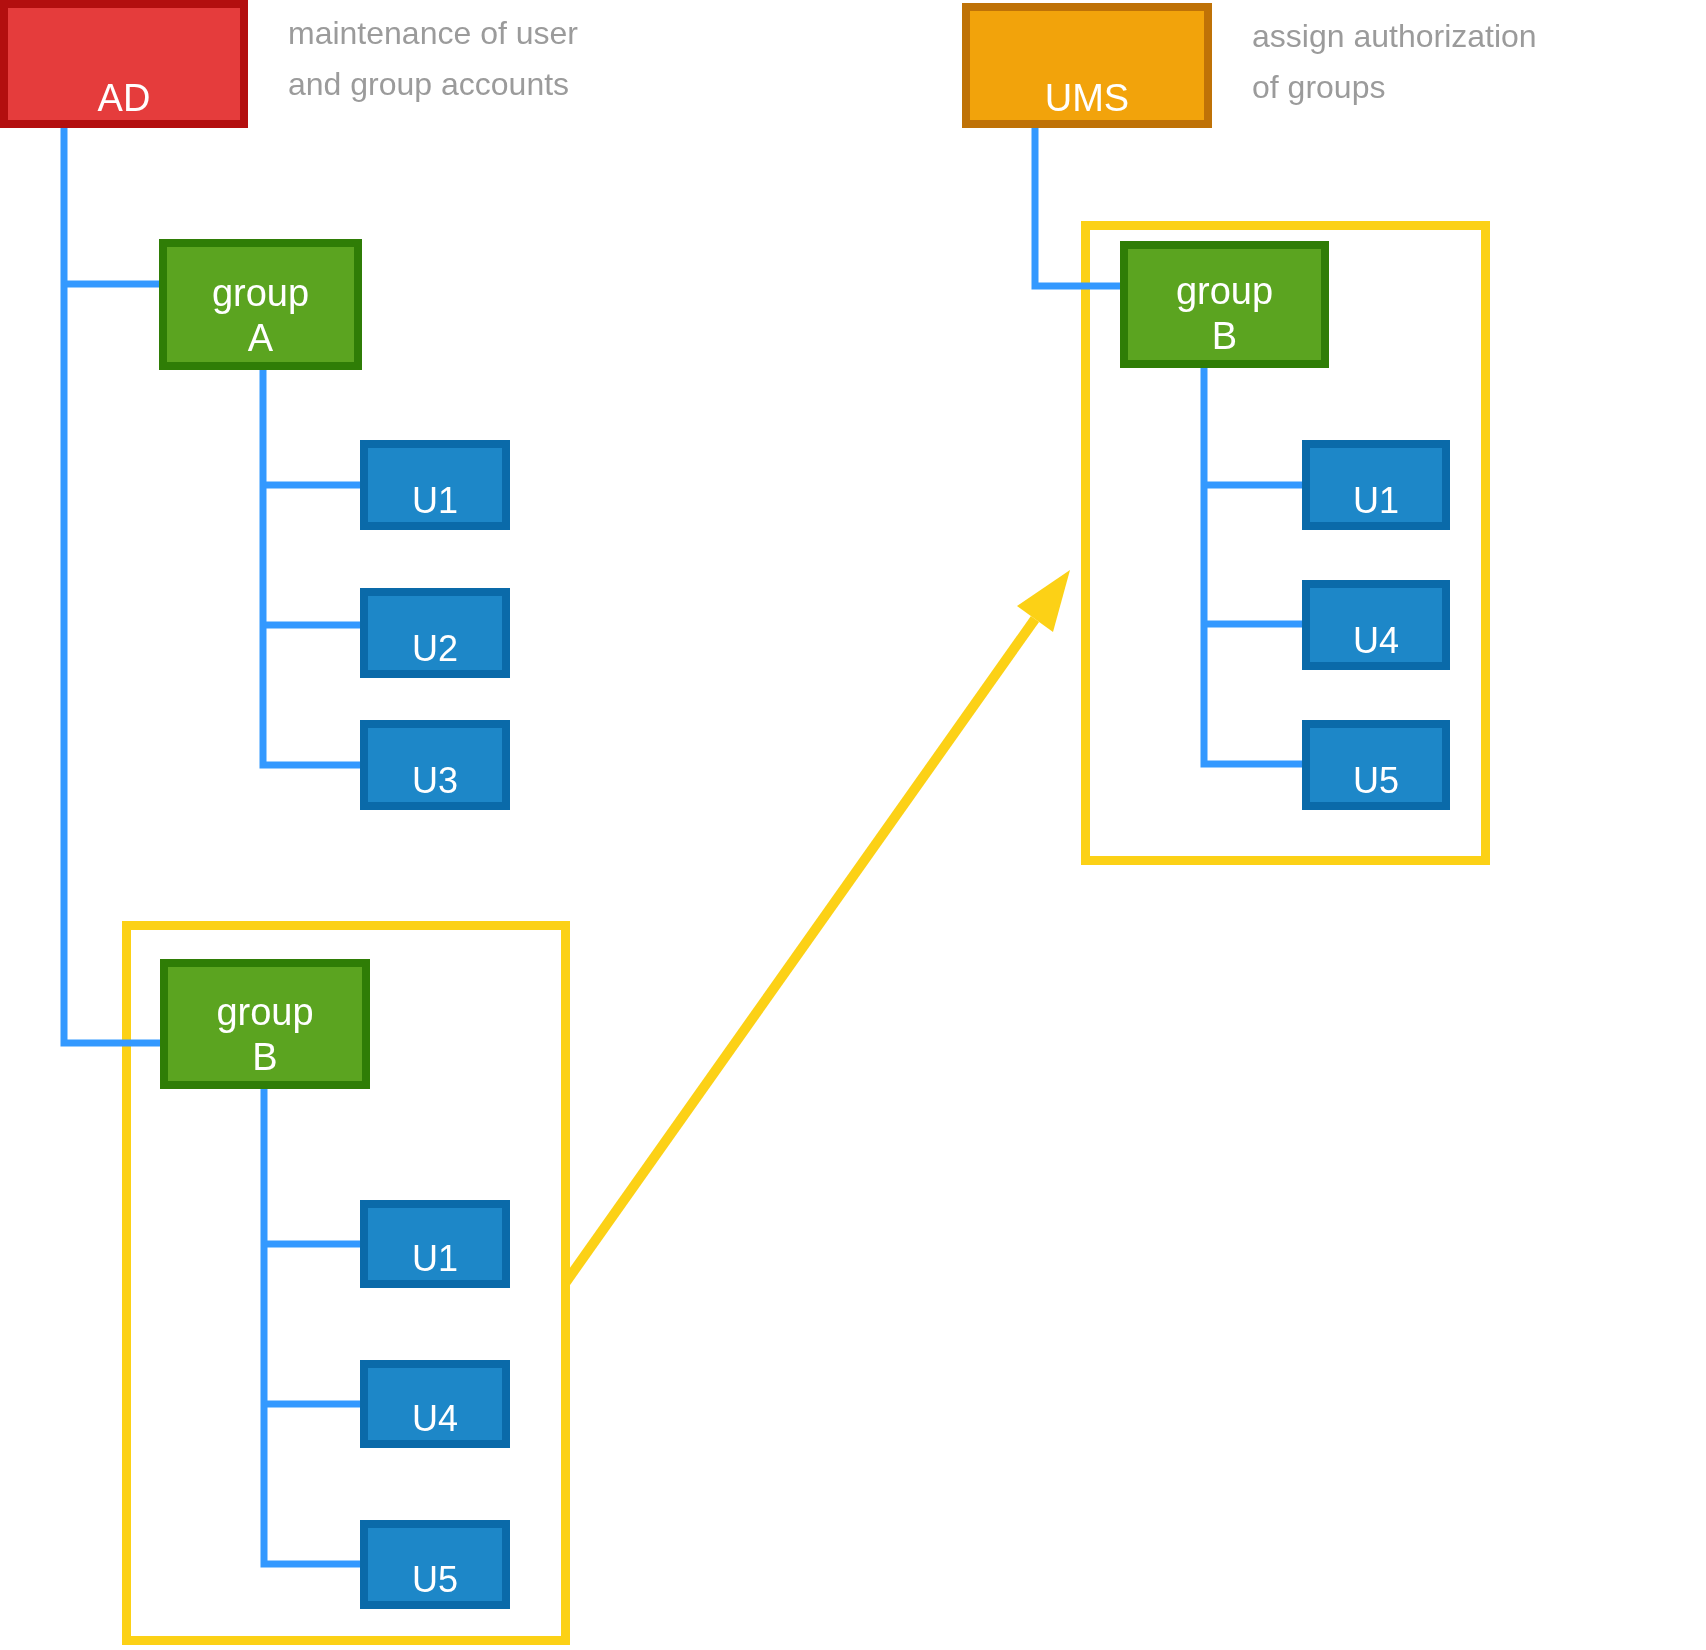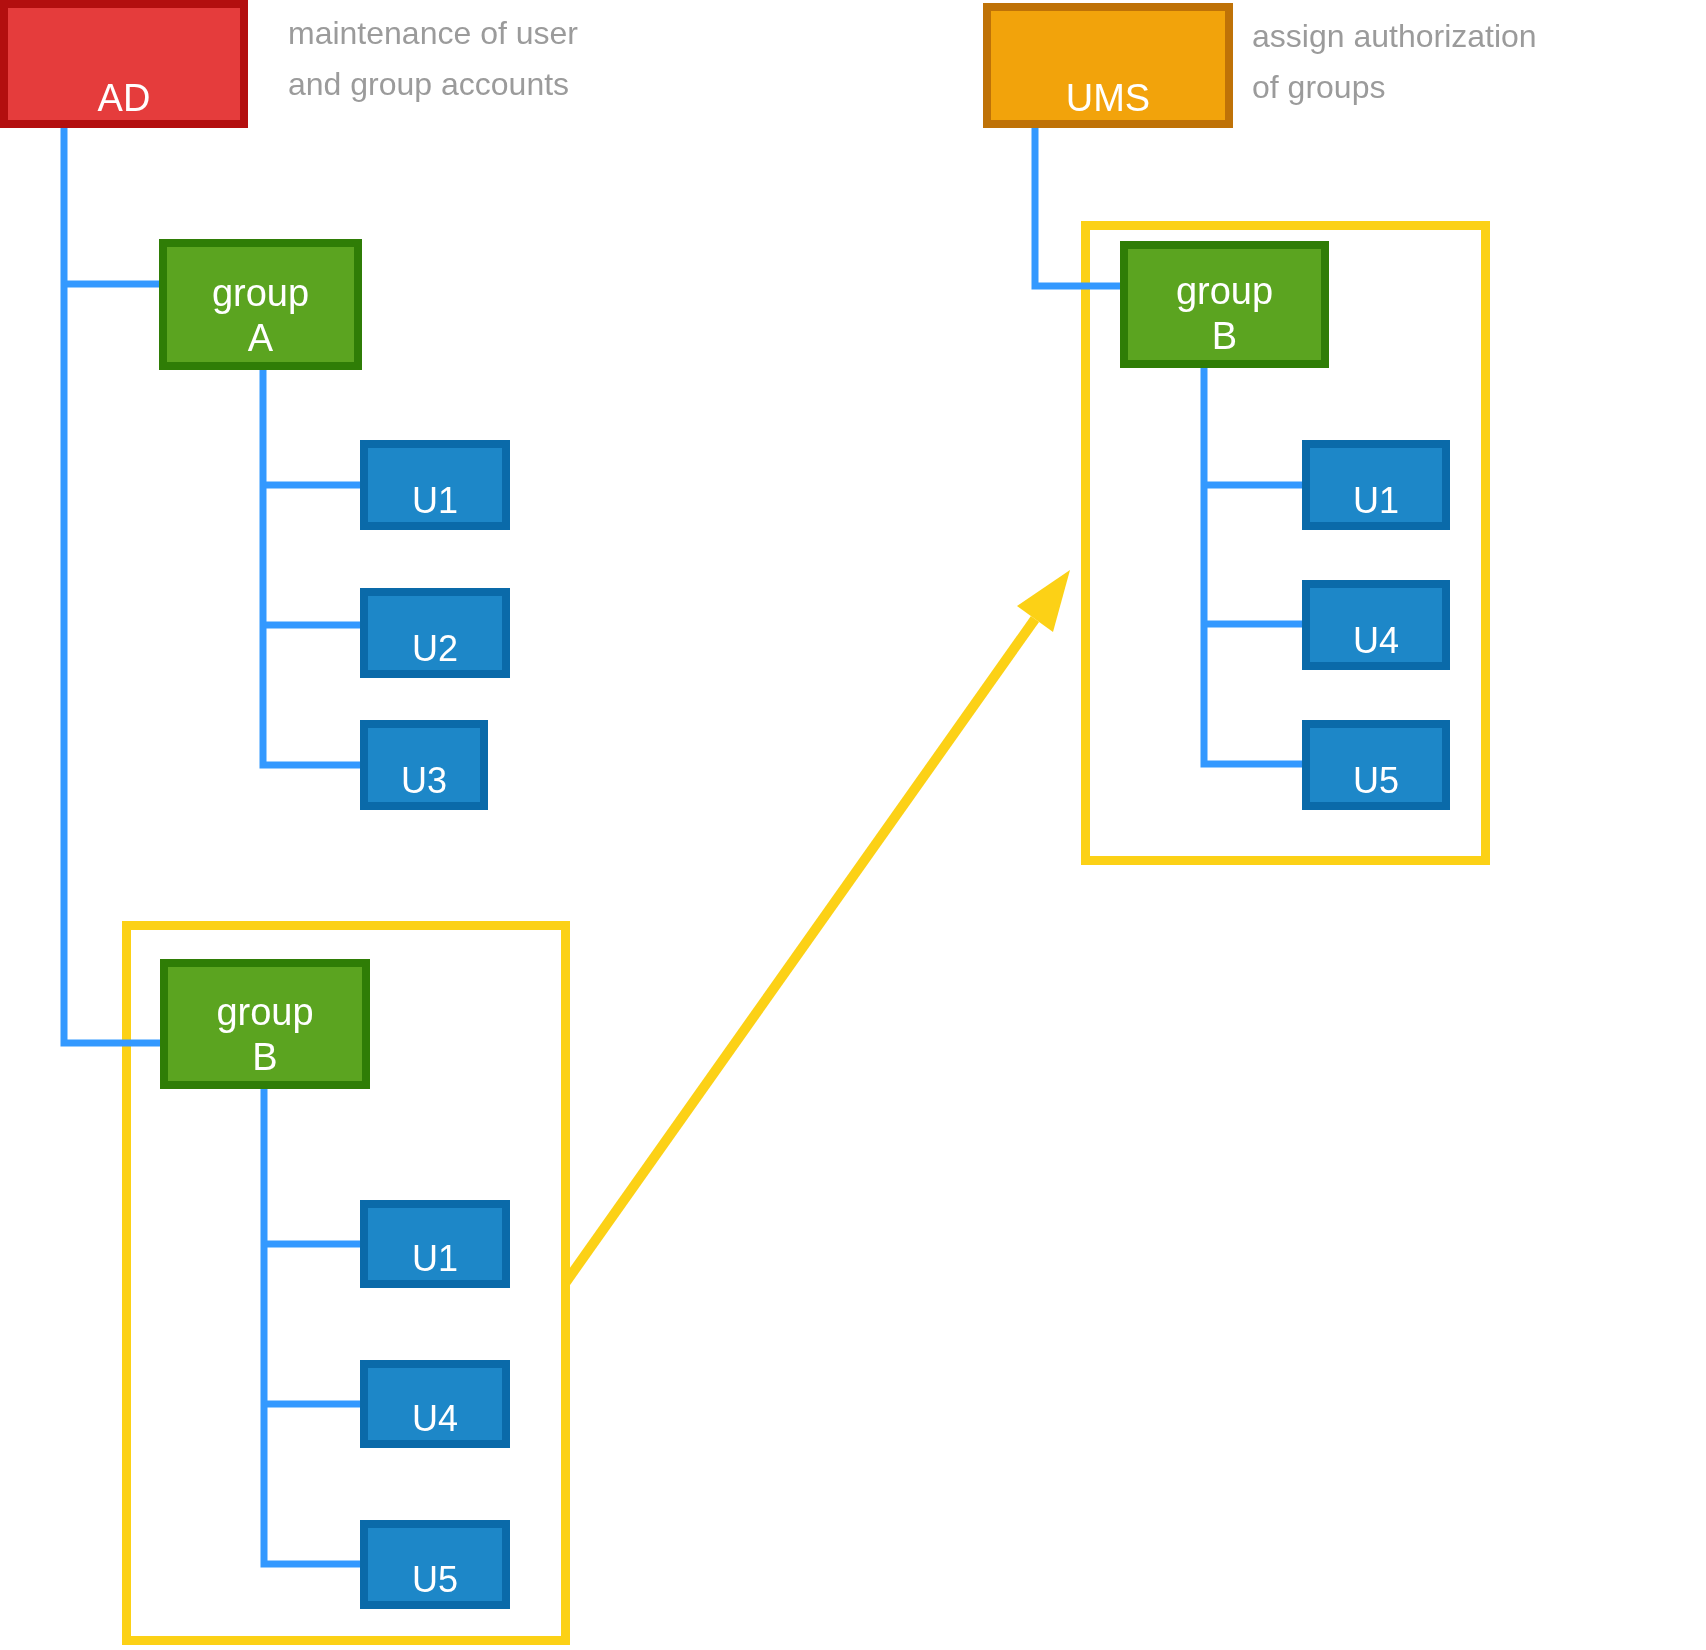--- a/index.html
+++ b/index.html
@@ -72,37 +72,37 @@
       <polygon class="arrow-head" points="1070,570 1053,632 1017,606"></polygon>
     </g>
   </svg>
 
   <div class="box box-ad" style="left:0;top:0;width:248px;height:128px;">
     <span>AD</span>
   </div>
   <div class="note" style="left:288px;top:8px;">maintenance of user
 and group accounts</div>
 
-  <div class="box box-ums" style="left:962px;top:3px;width:250px;height:125px;margin-left:21px;">
+  <div class="box box-ums" style="left:962px;top:3px;width:250px;height:125px;">
     <span>UMS</span>
   </div>
   <div class="note" style="left:1252px;top:11px;">assign authorization
 of groups</div>
 
   <div class="box box-group" style="left:159px;top:239px;width:203px;height:131px;">
     <span>group
 A</span>
   </div>
   <div class="box box-user" style="left:360px;top:440px;width:150px;height:90px;">
     <span>U1</span>
   </div>
   <div class="box box-user" style="left:360px;top:580px;width:150px;height:90px;margin-top:8px;">
     <span>U2</span>
   </div>
-  <div class="box box-user" style="left:360px;top:720px;width:128px;height:90px;">
+  <div class="box box-user" style="left:360px;top:720px;width:150px;height:90px;">
     <span>U3</span>
   </div>
 
   <div class="box box-group" style="left:160px;top:959px;width:210px;height:130px;">
     <span>group
 B</span>
   </div>
   <div class="box box-user" style="left:360px;top:1200px;width:150px;height:88px;">
     <span>U1</span>
   </div>

